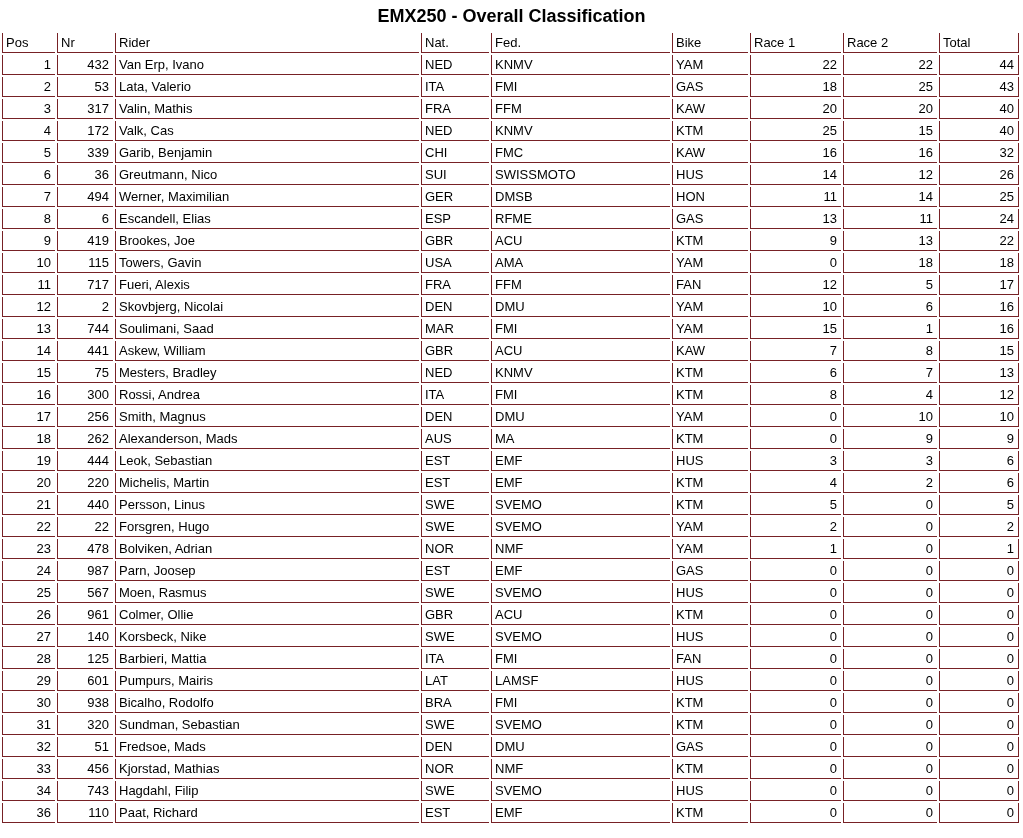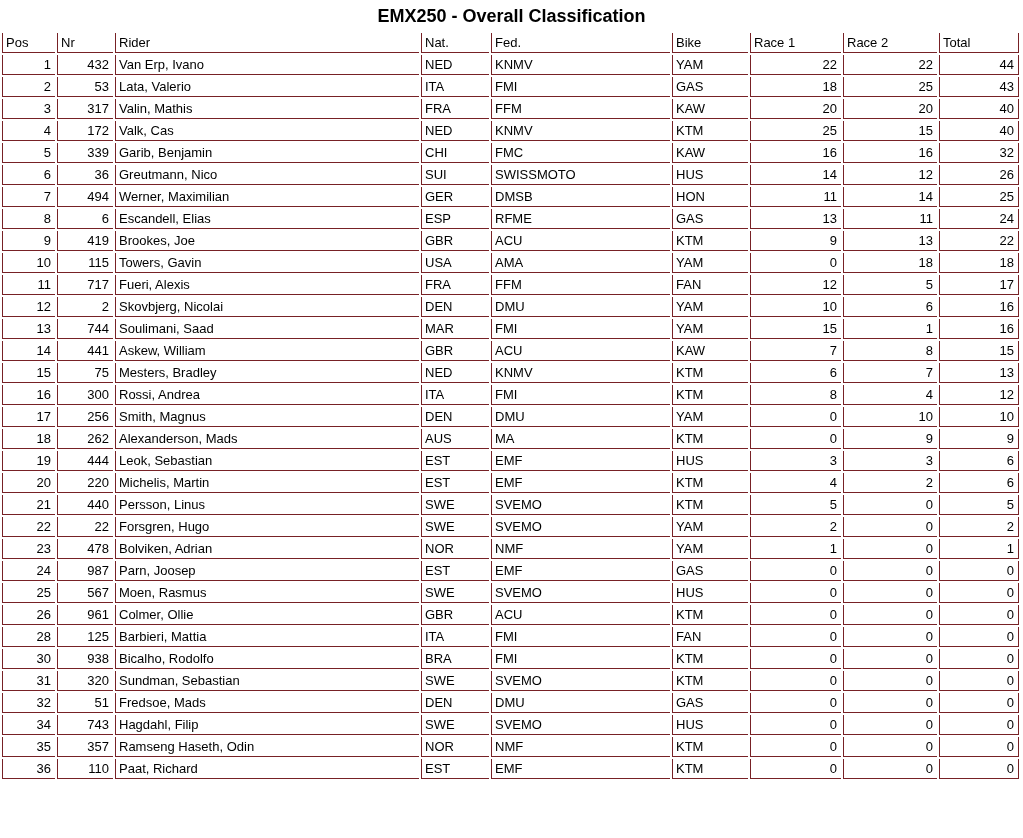--- a/index.html
+++ b/index.html
@@ -363,31 +363,53 @@
     <td class="num">961</td>
     <td>Colmer, Ollie</td>
     <td>GBR</td>
     <td>ACU</td>
     <td>KTM</td>
     <td class="num">0</td>
     <td class="num">0</td>
     <td class="num">0</td>
   </tr>
       <tr>
+    <td class="num">27</td>
+    <td class="num">140</td>
+    <td>Korsbeck, Nike</td>
+    <td>SWE</td>
+    <td>SVEMO</td>
+    <td>HUS</td>
+    <td class="num">0</td>
+    <td class="num">0</td>
+    <td class="num">0</td>
+  </tr>
+      <tr>
     <td class="num">28</td>
     <td class="num">125</td>
     <td>Barbieri, Mattia</td>
     <td>ITA</td>
     <td>FMI</td>
     <td>FAN</td>
     <td class="num">0</td>
     <td class="num">0</td>
     <td class="num">0</td>
   </tr>
       <tr>
+    <td class="num">29</td>
+    <td class="num">601</td>
+    <td>Pumpurs, Mairis</td>
+    <td>LAT</td>
+    <td>LAMSF</td>
+    <td>HUS</td>
+    <td class="num">0</td>
+    <td class="num">0</td>
+    <td class="num">0</td>
+  </tr>
+      <tr>
     <td class="num">30</td>
     <td class="num">938</td>
     <td>Bicalho, Rodolfo</td>
     <td>BRA</td>
     <td>FMI</td>
     <td>KTM</td>
     <td class="num">0</td>
     <td class="num">0</td>
     <td class="num">0</td>
   </tr>
@@ -407,37 +429,37 @@
     <td class="num">51</td>
     <td>Fredsoe, Mads</td>
     <td>DEN</td>
     <td>DMU</td>
     <td>GAS</td>
     <td class="num">0</td>
     <td class="num">0</td>
     <td class="num">0</td>
   </tr>
       <tr>
+    <td class="num">33</td>
+    <td class="num">456</td>
+    <td>Kjorstad, Mathias</td>
+    <td>NOR</td>
+    <td>NMF</td>
+    <td>KTM</td>
+    <td class="num">0</td>
+    <td class="num">0</td>
+    <td class="num">0</td>
+  </tr>
+      <tr>
     <td class="num">34</td>
     <td class="num">743</td>
     <td>Hagdahl, Filip</td>
     <td>SWE</td>
     <td>SVEMO</td>
     <td>HUS</td>
-    <td class="num">0</td>
-    <td class="num">0</td>
-    <td class="num">0</td>
-  </tr>
-      <tr>
-    <td class="num">35</td>
-    <td class="num">357</td>
-    <td>Ramseng Haseth, Odin</td>
-    <td>NOR</td>
-    <td>NMF</td>
-    <td>KTM</td>
     <td class="num">0</td>
     <td class="num">0</td>
     <td class="num">0</td>
   </tr>
       <tr>
     <td class="num">36</td>
     <td class="num">110</td>
     <td>Paat, Richard</td>
     <td>EST</td>
     <td>EMF</td>

